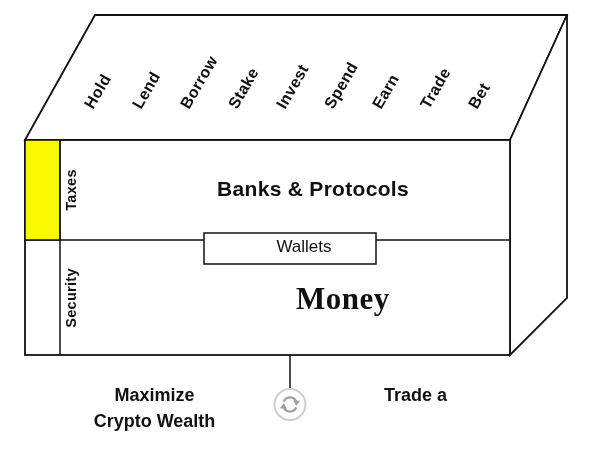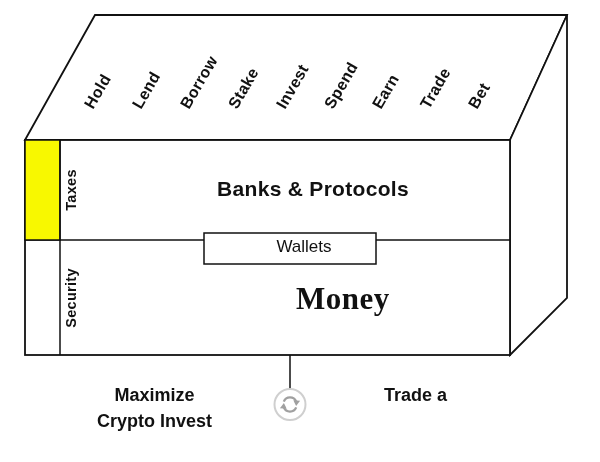--- a/index.html
+++ b/index.html
@@ -56,19 +56,19 @@
   <div class="abs center vcell" style="left:25px;top:240px;width:35px;height:115px;">
     <span>Security</span>
   </div>
 
   <div class="abs center banks" style="left:60px;top:166px;width:450px;height:46px;">Banks &amp; Protocols</div>
   <div class="abs center wallets" style="left:204px;top:231px;width:144px;height:31px;border-radius:6px;">Wallets</div>
   <div class="abs center money" style="left:60px;top:270px;width:510px;height:58px;font-family:Liberation Serif, serif;">Money</div>
 
   <div class="footer-text" style="left:52px;top:382px;">
     <div>Maximize</div>
-    <div>Crypto Invest</div>
+    <div>Crypto Wealth</div>
   </div>
   <div class="footer-text" style="left:313px;top:382px;">
     <div>Trade a</div>
   </div>
 
 </div>
 
 </body></html>

